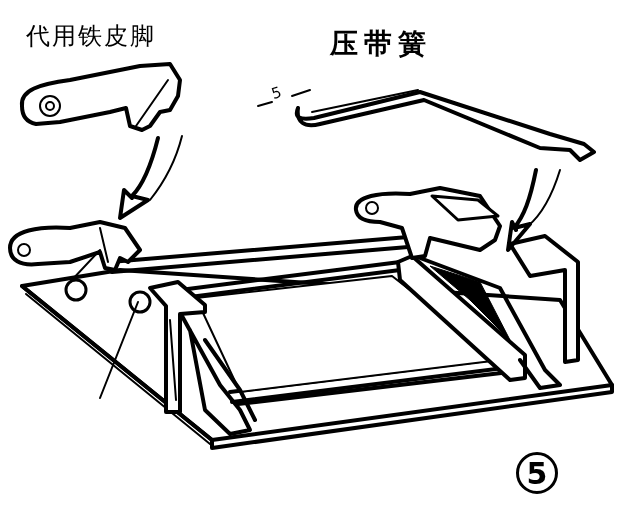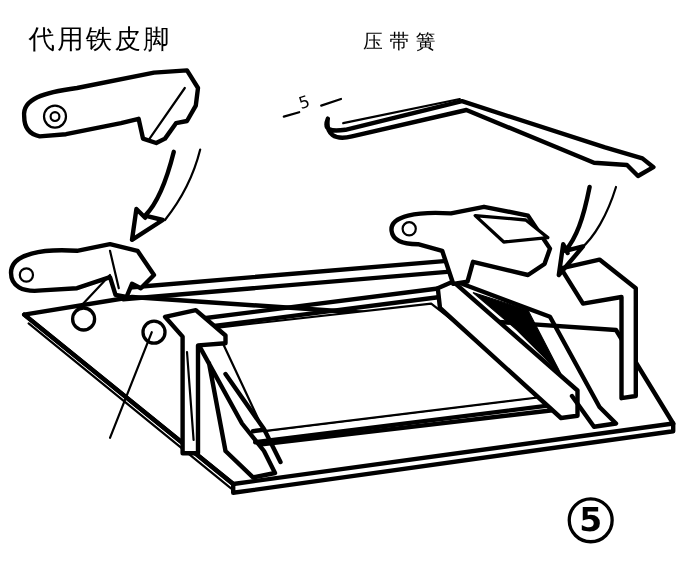--- a/index.html
+++ b/index.html
@@ -2,21 +2,21 @@
 <html><head>
   <meta charset="utf-8">
   <style>
     html, body { margin: 0; padding: 0; background: #ffffff; }
     body { width: 630px; height: 513px; position: relative; overflow: hidden;
            font-family: "DejaVu Sans", sans-serif; color: #000; }
     .canvas { position: absolute; left: 0; top: 0; width: 630px; height: 392px; }
     .label { position: absolute; font-family: "DejaVu Sans", sans-serif;
              font-size: 23px; letter-spacing: 2px; color: #000; white-space: nowrap; line-height: 1; }
     #lbl-foot { left: 26px; top: 24px; font-size: 24px; }
-    #lbl-spring { left: 330px; top: 30px; font-size: 18px; letter-spacing: 6px; font-weight: normal; }
+    #lbl-spring { left: 330px; top: 30px; font-size: 28px; letter-spacing: 6px; font-weight: bold; }
     #lbl-latch { left: 6px; top: 400px; font-size: 22px; letter-spacing: 4px; }
     #dim-label { left: 272px; top: 86px; font-size: 15px; letter-spacing: 0; transform: rotate(-18deg); }
     .fig-num { position: absolute; left: 516px; top: 452px; width: 42px; height: 42px;
                border: 3px solid #000; border-radius: 50%; display: flex; align-items: center;
                justify-content: center; font-size: 30px; font-weight: bold; box-sizing: border-box; }
     svg .ink { fill: none; stroke: #000; stroke-width: 4; stroke-linejoin: round; stroke-linecap: round; }
     svg .thin { fill: none; stroke: #000; stroke-width: 2; stroke-linejoin: round; stroke-linecap: round; }
     svg .fillw { fill: #fff; stroke: #000; stroke-width: 4; stroke-linejoin: round; }
     svg .dark { fill: #000; stroke: #000; stroke-width: 1; }
   </style>

